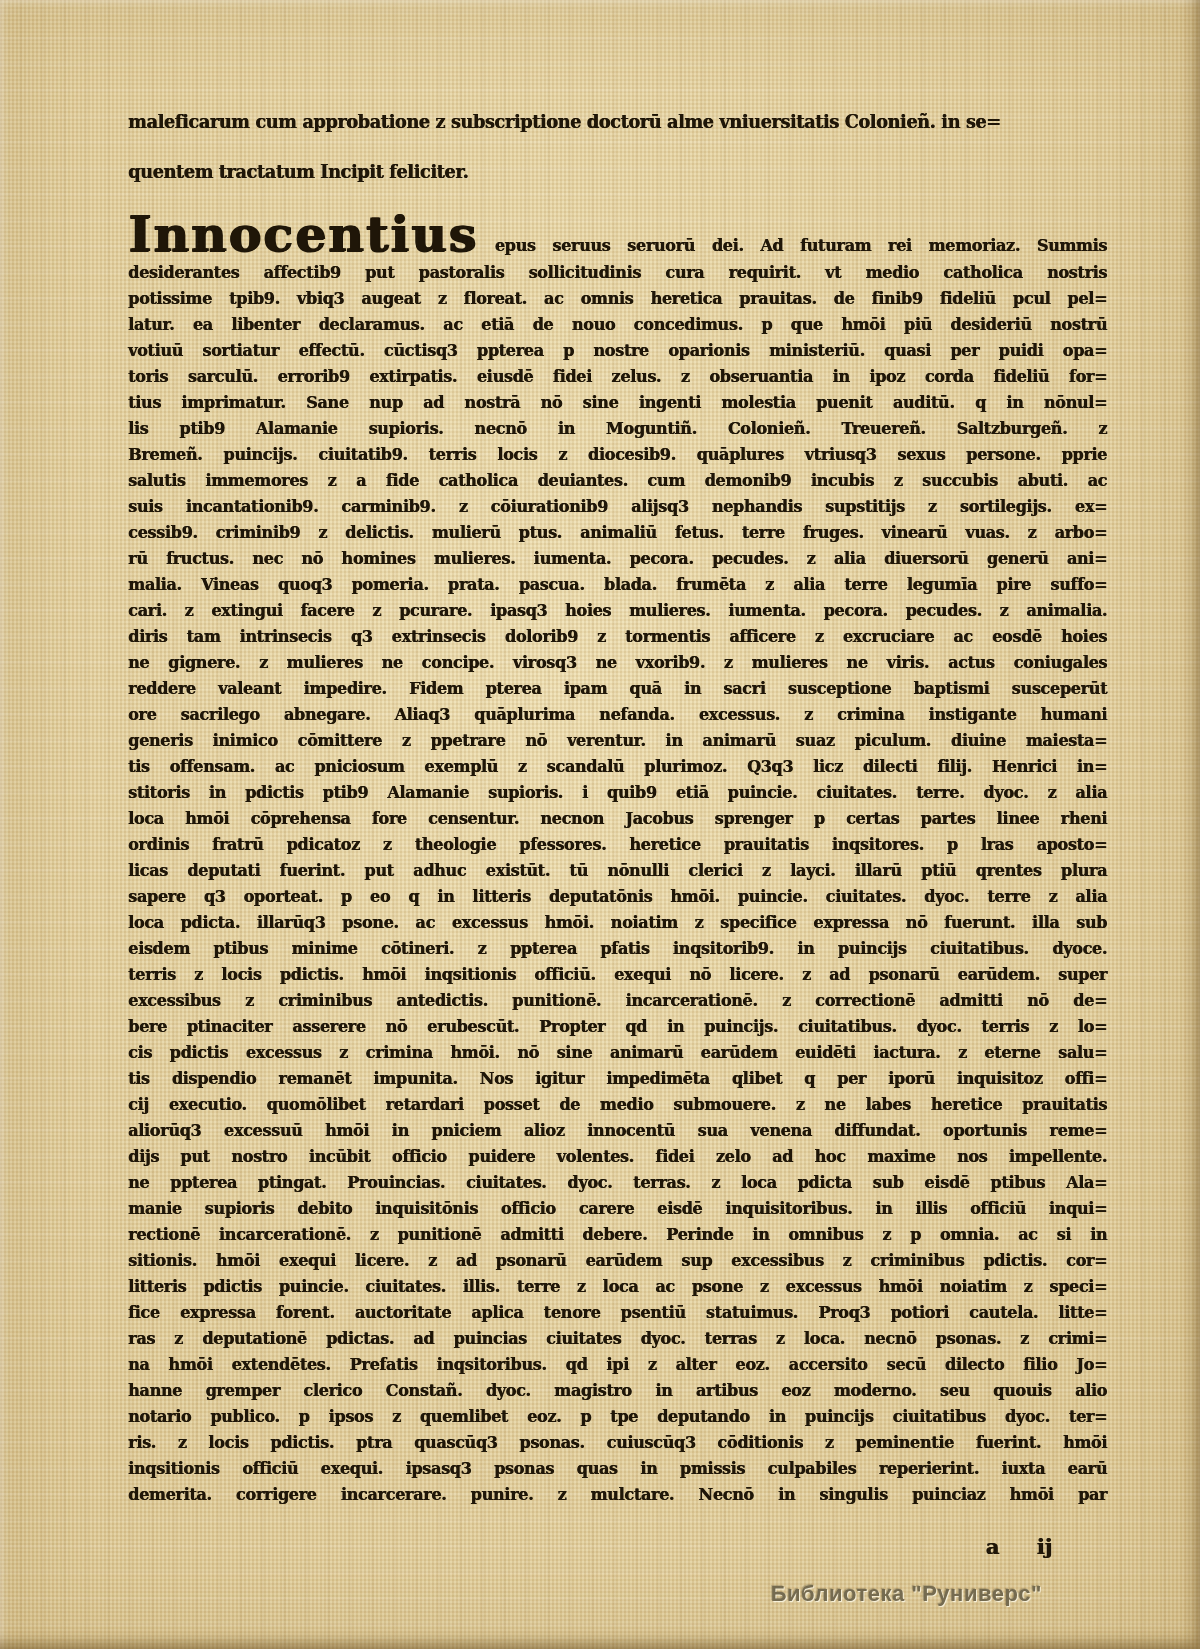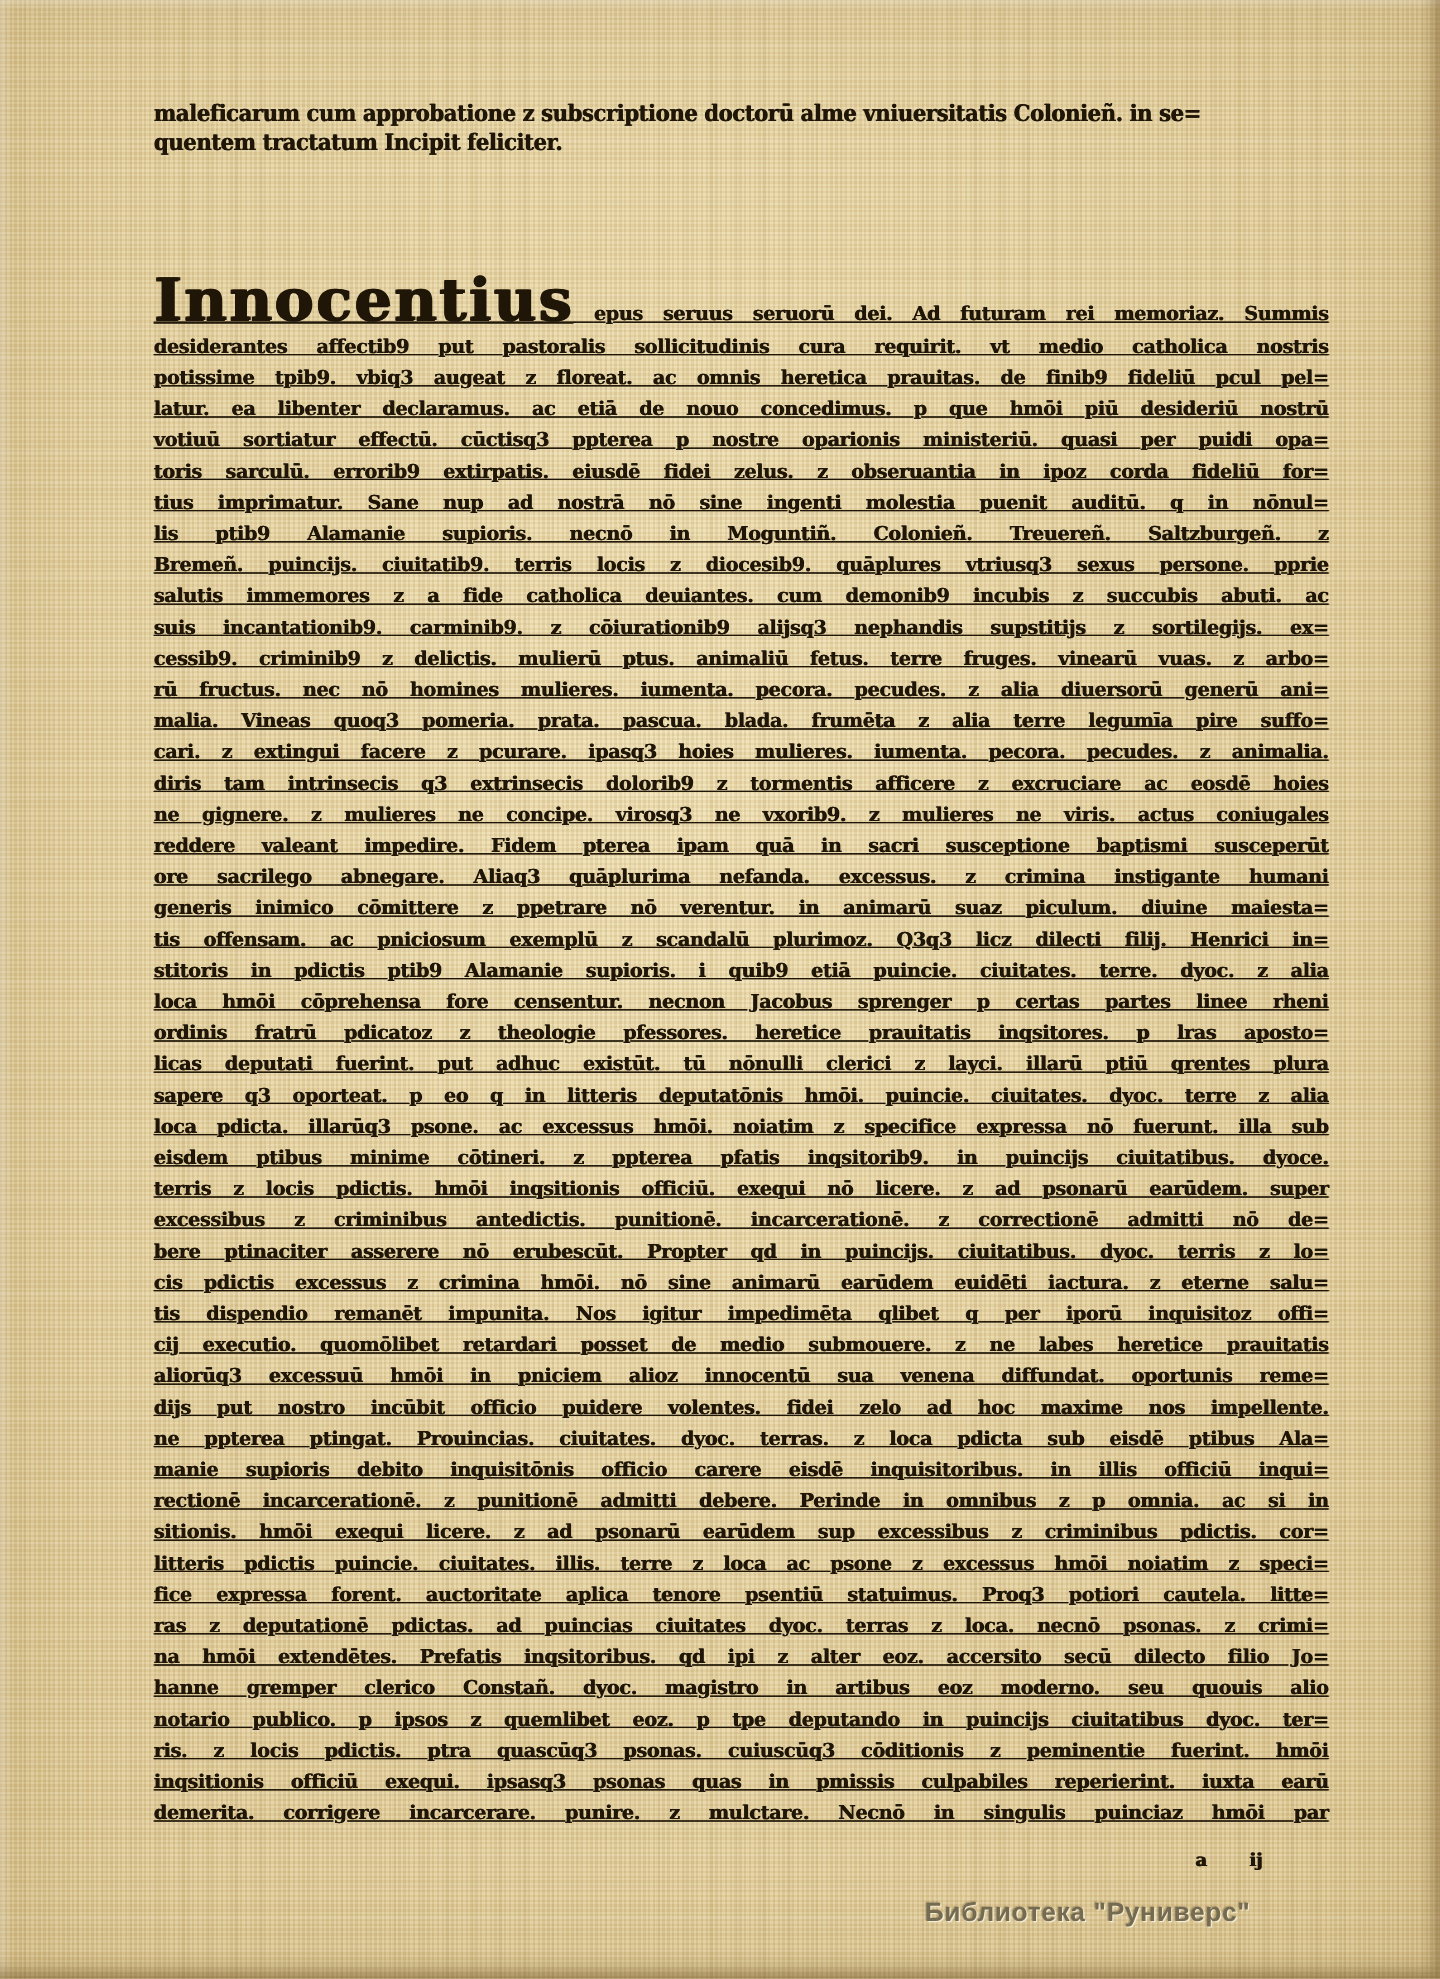--- a/index.html
+++ b/index.html
@@ -24,42 +24,42 @@
   }
   .title-block{position:absolute;left:128px;top:84px;width:915px;}
   .fit{display:inline-block;white-space:nowrap;transform-origin:0 60%;}
   .title-main{height:64px;}
   .t1{
     font-size:47px;font-weight:bold;letter-spacing:-1px;
     transform:scaleX(0.82) scaleY(1.05);
     text-shadow:1.2px 0 0 currentColor, 0 0.6px 0 currentColor;
   }
   .capitulum{font-size:50px;margin-right:14px;font-weight:bold;}
-  .title-sub{height:24px;}
+  .title-sub{height:24px;margin-top:26px;}
   .t2{
     font-size:19px;font-weight:bold;letter-spacing:-0.4px;
     transform:scaleX(0.93);
     text-shadow:0.6px 0 0 currentColor;
   }
-  .body-block{position:absolute;left:128px;top:224px;width:979px;text-decoration:underline;}
+  .body-block{position:absolute;left:128px;top:208px;width:979px;}
   .line{
     text-align:justify;text-align-last:justify;
     font-size:16px;font-weight:bold;letter-spacing:-0.3px;
     line-height:26px;height:26px;overflow:visible;
     text-shadow:0.5px 0 0 currentColor;
     white-space:normal;
   }
   .first-line{height:52px;line-height:52px;}
   .incipit{
     font-size:49px;font-weight:bold;letter-spacing:2px;
     text-shadow:1.5px 0 0 currentColor, 0 0.8px 0 currentColor;
   }
   .signature{
     position:absolute;right:148px;bottom:90px;
-    font-size:15px;font-weight:bold;word-spacing:30px;
+    font-size:21px;font-weight:bold;word-spacing:30px;
     text-shadow:0.8px 0 0 currentColor;
   }
   .watermark{
     position:absolute;right:158px;bottom:42px;
     font-family:"Liberation Sans", sans-serif;
     font-size:22px;font-weight:bold;letter-spacing:0.5px;
     color:#756b50;
     text-shadow:1px 1px 1px rgba(255,252,235,0.85), -1px -1px 1px rgba(70,58,32,0.30);
   }
 </style>

